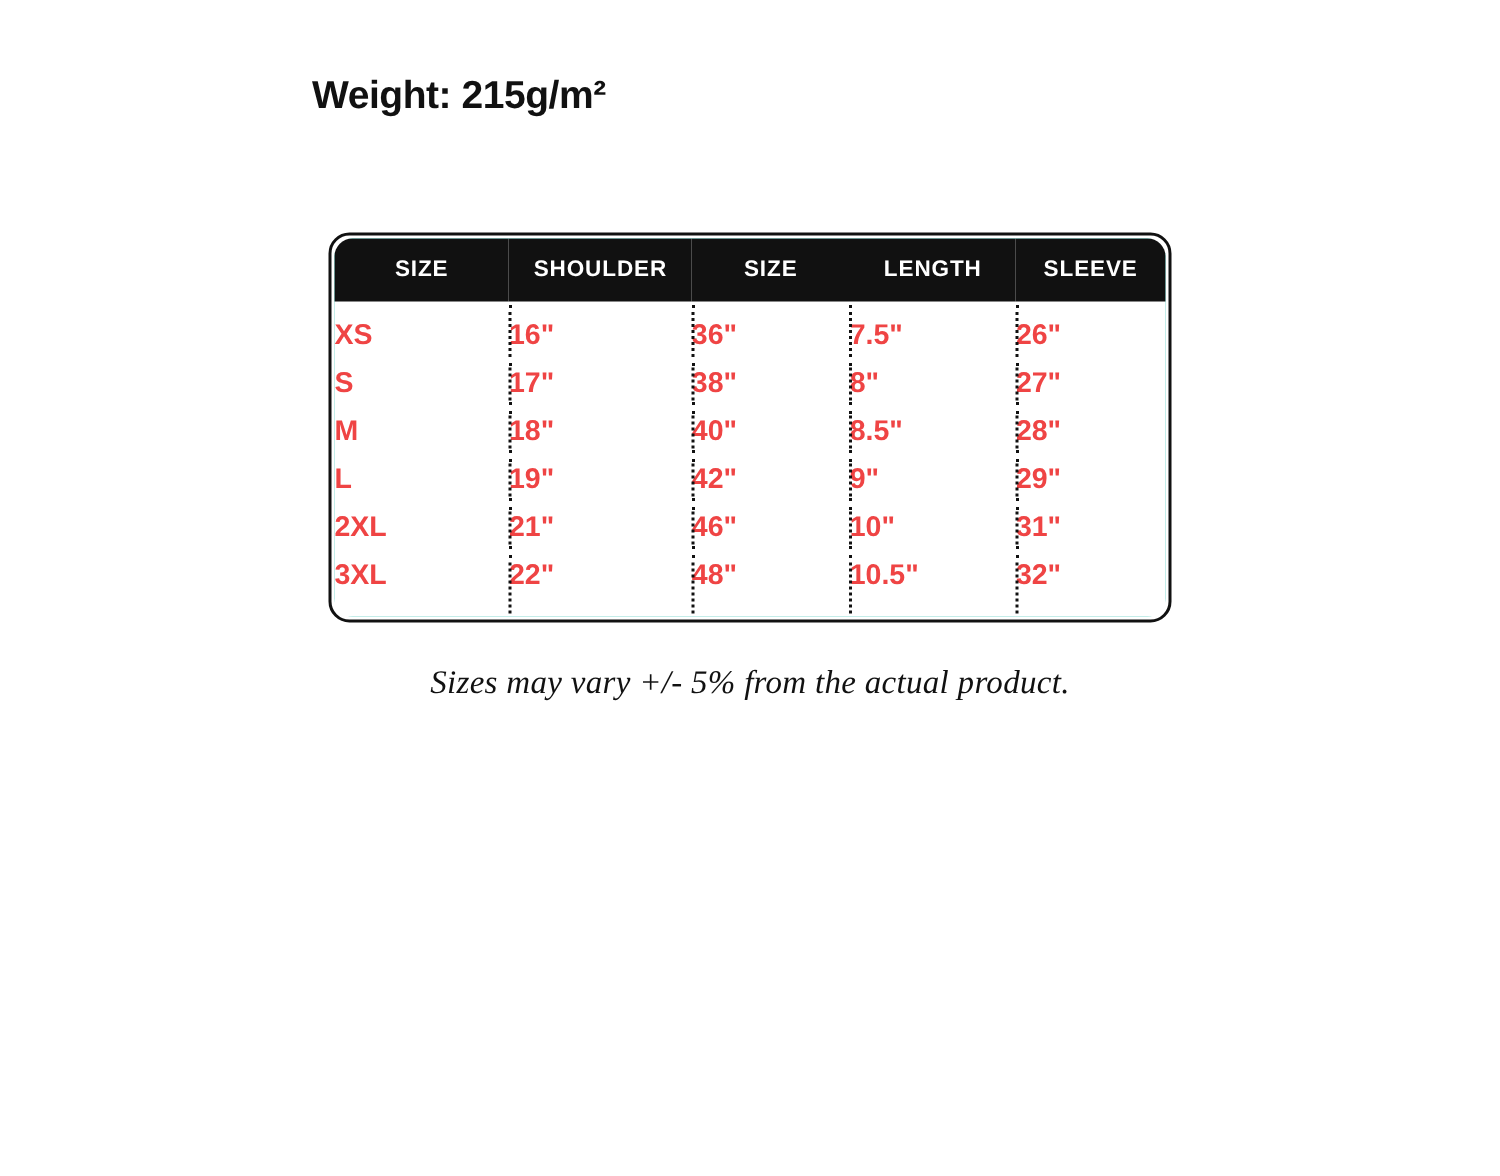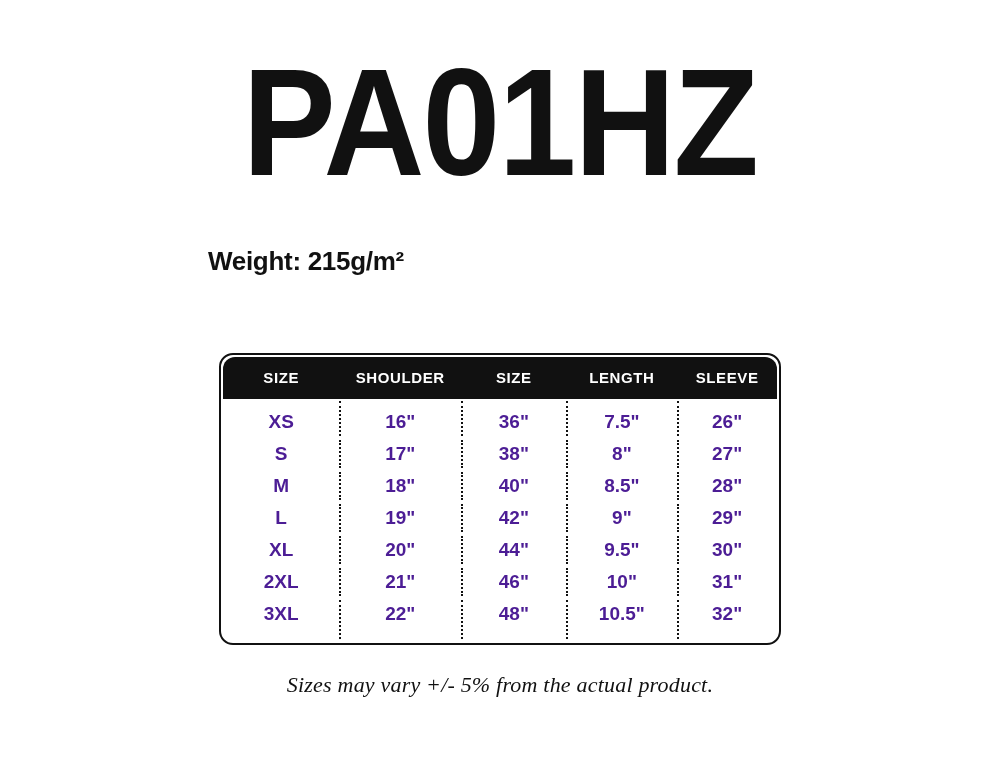--- a/index.html
+++ b/index.html
@@ -78,22 +78,21 @@
     color: #ffffff;
     font-size: 15px;
     font-weight: 700;
     letter-spacing: 0.6px;
     padding: 12px 0 13px;
     text-align: center;
   }
   .size-table tbody td {
     font-size: 19px;
     font-weight: 700;
-    color: #4c1d95;
-    text-align: center;
+    color: #ef4444;
     padding: 5px 0;
     position: relative;
   }
   .size-table tbody td.sep::before {
     content: "";
     position: absolute;
     left: 0;
     top: 2px;
     bottom: 2px;
     border-left: 2px dotted #111111;
@@ -119,23 +118,20 @@
     font-size: 22px;
     color: #111111;
     letter-spacing: 0.2px;
   }
 </style>
 </head>
 <body>
 
 <div class="page">
 
-  <div class="title-block">
-    <div class="product-code">PA01HZ</div>
-  </div>
 
   <div class="weight-block">
     <div class="weight-text">Weight: 215g/m²</div>
   </div>
 
   <div class="table-wrap">
     <div class="card">
       <table class="size-table">
         <thead>
           <tr>
@@ -169,27 +165,20 @@
             <td class="sep">28"</td>
           </tr>
           <tr>
             <td>L</td>
             <td class="sep">19"</td>
             <td class="sep">42"</td>
             <td class="sep">9"</td>
             <td class="sep">29"</td>
           </tr>
           <tr>
-            <td>XL</td>
-            <td class="sep">20"</td>
-            <td class="sep">44"</td>
-            <td class="sep">9.5"</td>
-            <td class="sep">30"</td>
-          </tr>
-          <tr>
             <td>2XL</td>
             <td class="sep">21"</td>
             <td class="sep">46"</td>
             <td class="sep">10"</td>
             <td class="sep">31"</td>
           </tr>
           <tr>
             <td>3XL</td>
             <td class="sep">22"</td>
             <td class="sep">48"</td>

